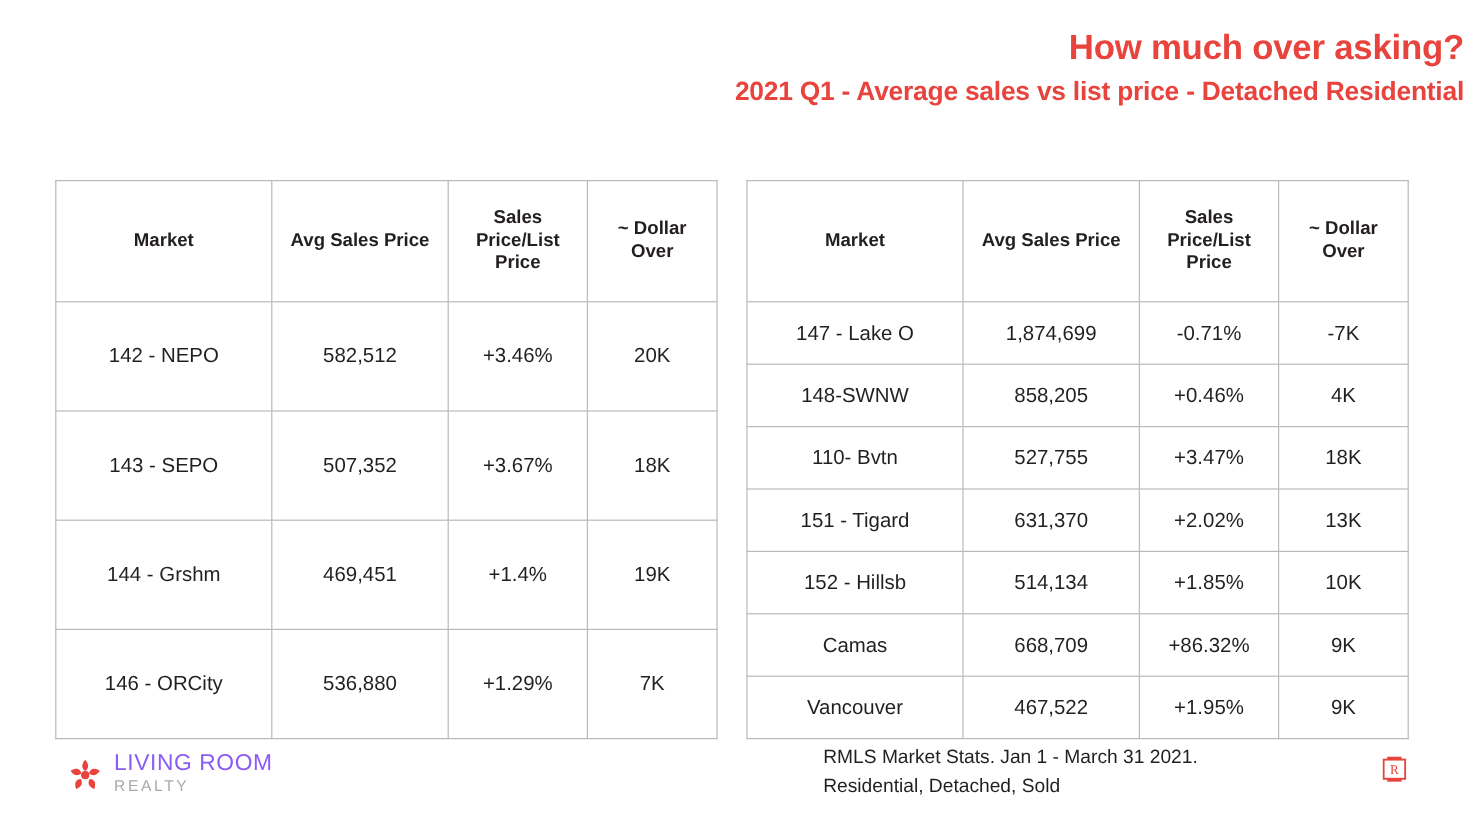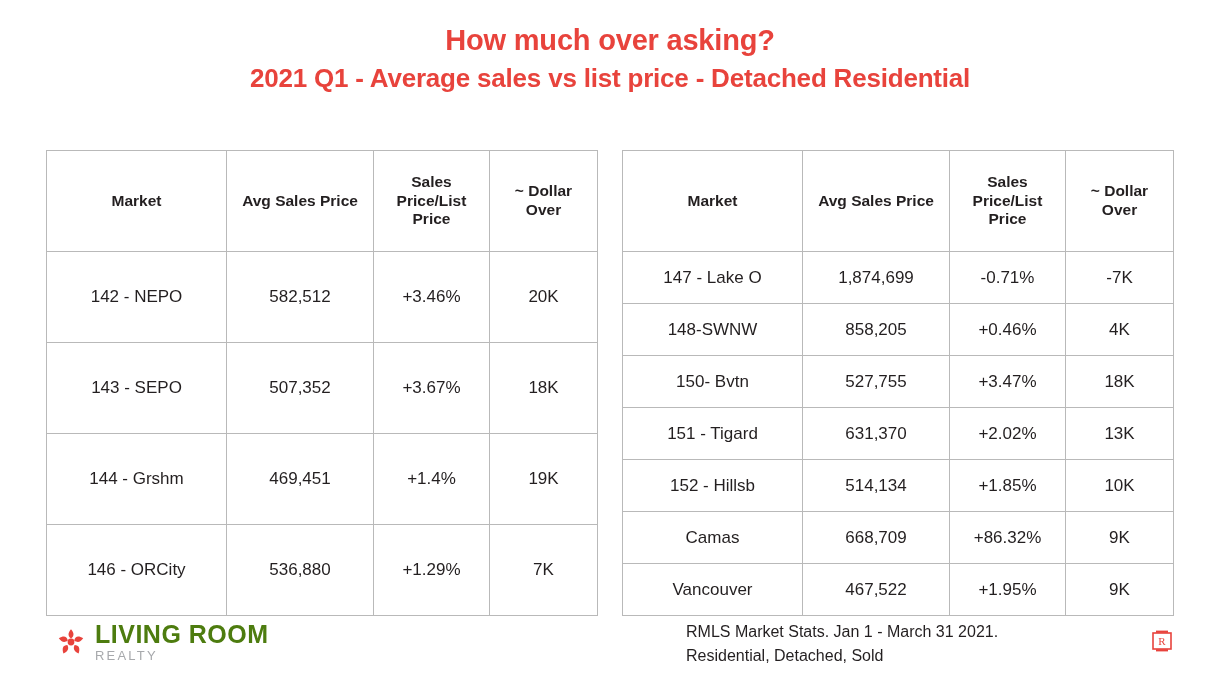--- a/index.html
+++ b/index.html
@@ -17,33 +17,33 @@
   }
 
   .slide {
     position: relative;
     width: 1220px;
     height: 686px;
     box-sizing: border-box;
   }
 
   .title-block {
-    text-align: center;
+    text-align: right;
     padding-top: 22px;
   }
   .title-line-1 {
     color: #e8433c;
     font-size: 29px;
     font-weight: bold;
     letter-spacing: -0.2px;
     line-height: 1.25;
   }
   .title-line-2 {
     color: #e8433c;
-    font-size: 26px;
+    font-size: 22px;
     font-weight: bold;
     letter-spacing: -0.2px;
     line-height: 1.3;
     margin-top: 4px;
   }
 
   .tables-wrap {
     position: absolute;
     top: 150px;
     left: 0;
@@ -108,23 +108,23 @@
   }
   .logo-mark {
     width: 30px;
     height: 30px;
     position: relative;
   }
   .logo-text {
     line-height: 1.05;
   }
   .logo-text .l1 {
-    font-size: 25px;
-    font-weight: bold;
-    color: #4d7c0f;
+    font-size: 19px;
+    font-weight: normal;
+    color: #8b5cf6;
     letter-spacing: 0.5px;
   }
   .logo-text .l2 {
     font-size: 13px;
     color: #a7a9ac;
     letter-spacing: 2.2px;
   }
 
   .source-note {
     position: absolute;
@@ -221,21 +221,21 @@
           <td>-0.71%</td>
           <td>-7K</td>
         </tr>
         <tr>
           <td>148-SWNW</td>
           <td>858,205</td>
           <td>+0.46%</td>
           <td>4K</td>
         </tr>
         <tr>
-          <td>150- Bvtn</td>
+          <td>110- Bvtn</td>
           <td>527,755</td>
           <td>+3.47%</td>
           <td>18K</td>
         </tr>
         <tr>
           <td>151 - Tigard</td>
           <td>631,370</td>
           <td>+2.02%</td>
           <td>13K</td>
         </tr>

